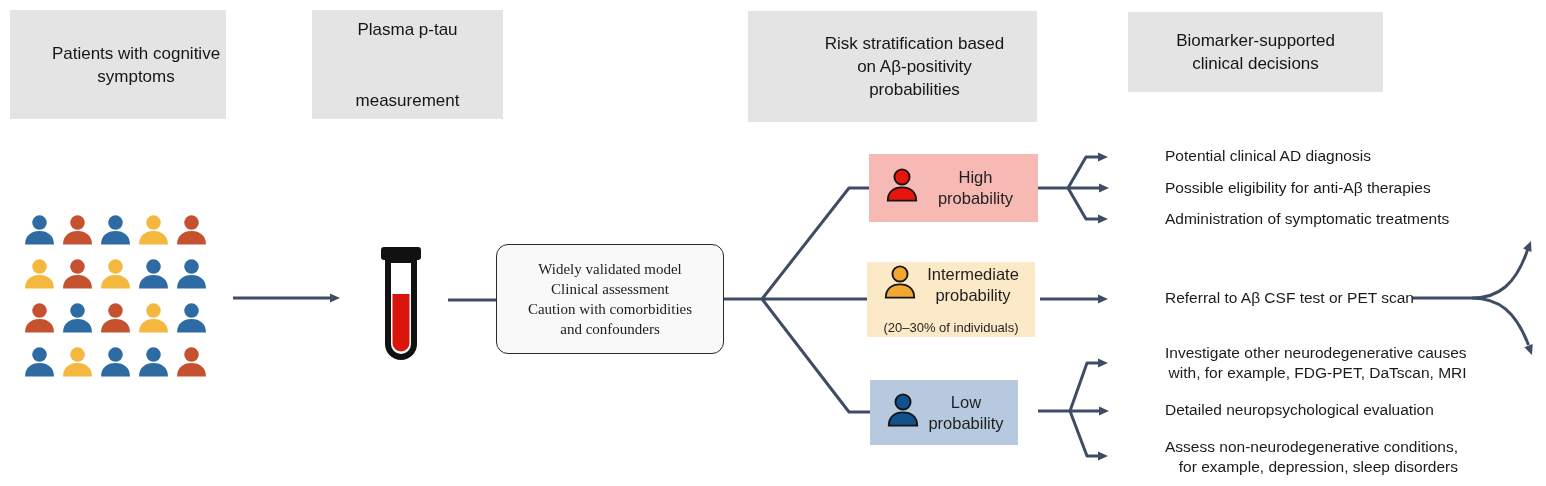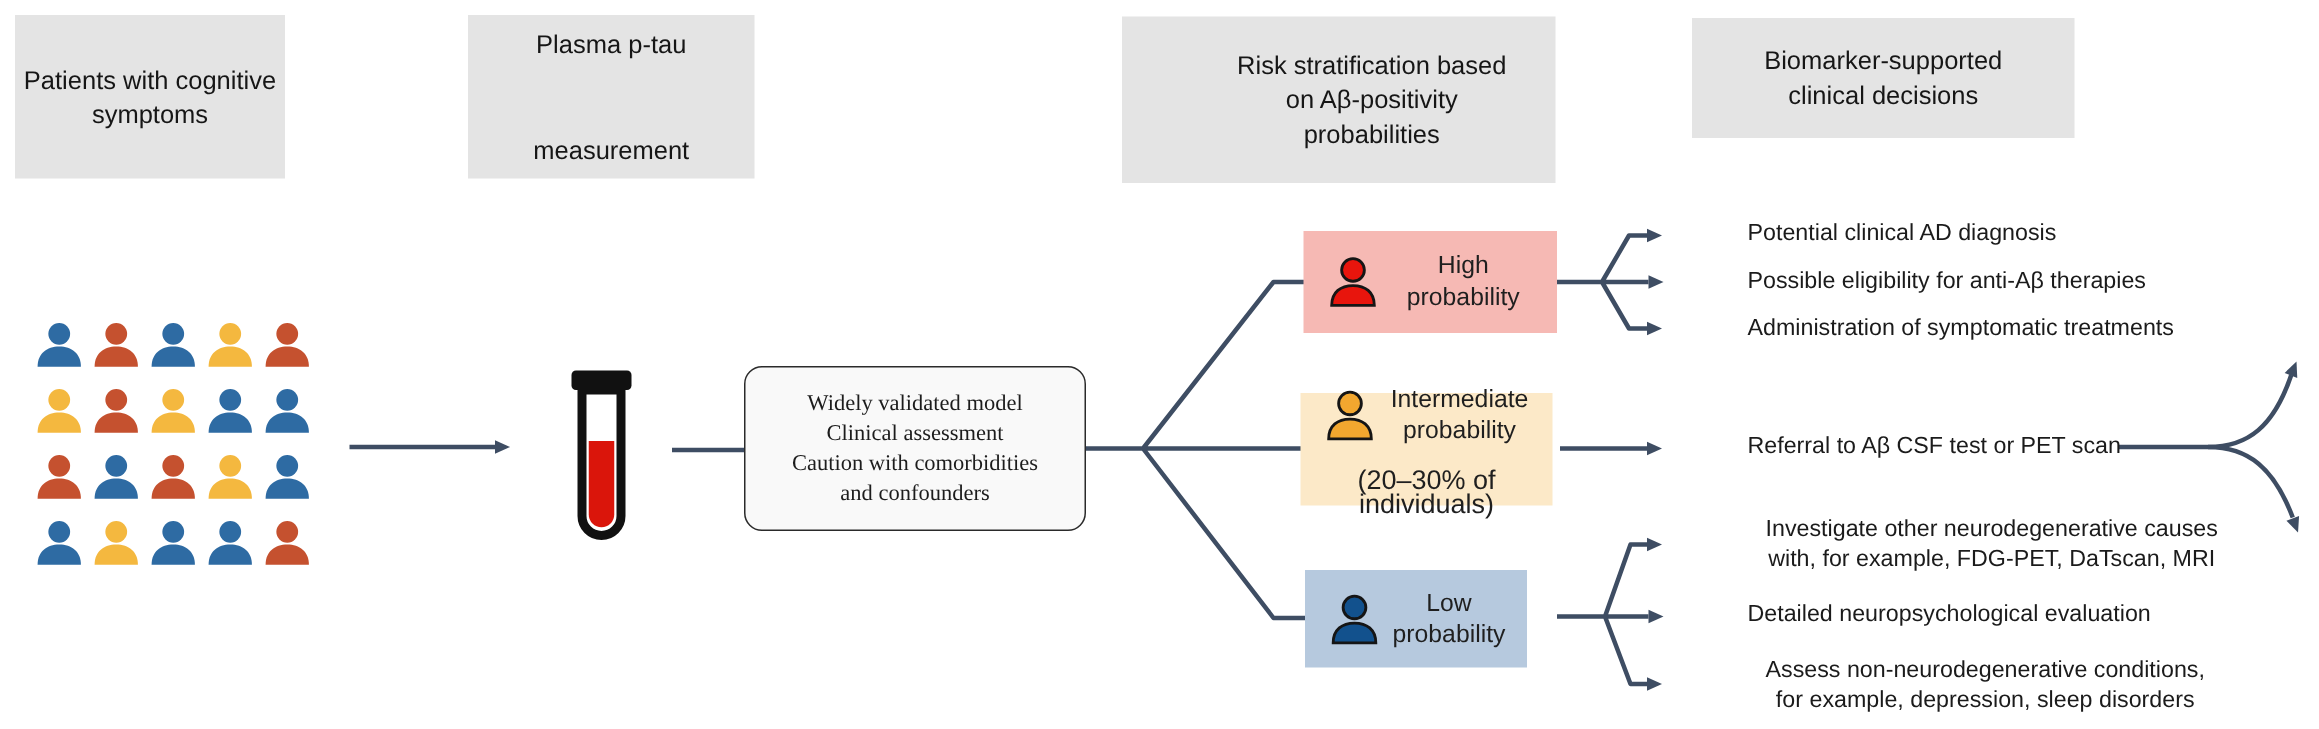--- a/index.html
+++ b/index.html
@@ -27,21 +27,21 @@
   
   .connectors{left:0;top:0;z-index:1;pointer-events:none;}
   .connectors path{stroke:var(--line);stroke-width:3;fill:none;stroke-linejoin:round;}
   .connectors polygon{fill:var(--line);stroke:none;}
 
   
   .hdr{
     background:var(--header-bg);display:flex;flex-direction:column;align-items:center;
     justify-content:center;text-align:center;font-size:17px;line-height:23px;color:#161616;z-index:2;
   }
-  .hdr1{left:10px;top:10px;width:180px;height:109px;}
+  .hdr1{left:10px;top:10px;width:180px;height:109px;padding-left:36px;}
   .hdr2{left:312px;top:10px;width:191px;height:109px;gap:48px;}
   .hdr3{left:748px;top:11px;width:245px;height:111px;padding-left:44px;}
   .hdr4{left:1128px;top:12px;width:255px;height:80px;}
 
   
   .crowd{
     left:23px;top:215px;display:grid;z-index:2;
     grid-template-columns:repeat(5,33px);column-gap:5px;row-gap:14px;
   }
   .person{width:33px;height:30px;display:block;}
@@ -59,38 +59,38 @@
   
   .model-box{
     left:496px;top:244px;width:228px;height:110px;box-sizing:border-box;z-index:2;
     background:#f9f9f9;border:1.5px solid #2a2a2a;border-radius:12px;
     display:flex;flex-direction:column;justify-content:center;text-align:center;
     font-size:15px;line-height:20px;color:#1c1c1c;font-family:Liberation Serif, serif;
   }
 
   
   .risk{display:flex;flex-direction:column;justify-content:center;box-sizing:border-box;z-index:2;padding:2px 8px;}
-  .risk-main{display:flex;align-items:center;width:100%;}
+  .risk-main{display:flex;align-items:flex-start;width:100%;}
   .risk-icon{width:38px;height:36px;flex:0 0 38px;margin-left:6px;}
   .risk-icon svg{width:100%;height:100%;display:block;fill:currentColor;stroke:#151515;stroke-width:2;}
   .risk-label{flex:1;text-align:center;font-size:16.5px;line-height:21px;color:#1f1f1f;}
-  .risk-sub{width:100%;text-align:center;font-size:18px;line-height:16px;margin-top:14px;color:#1f1f1f;}
+  .risk-sub{width:100%;text-align:center;font-size:13px;line-height:16px;margin-top:14px;color:#1f1f1f;}
   .risk-high{left:869px;top:154px;width:169px;height:68px;background:var(--high-bg);}
   .risk-high .risk-icon{color:var(--high-icon);}
   .risk-int{left:867px;top:262px;width:168px;height:75px;background:var(--int-bg);}
   .risk-int .risk-icon{color:var(--int-icon);}
   .risk-low{left:870px;top:380px;width:148px;height:65px;background:var(--low-bg);}
   .risk-low .risk-icon{color:var(--low-icon);}
 
   
   .outcome{
     left:1165px;transform:translateY(-50%);font-size:15.5px;line-height:20px;
     color:var(--ink);z-index:2;white-space:nowrap;
   }
-  .outcome.two{text-align:center;white-space:nowrap;margin-left:12px;}
+  .outcome.two{text-align:right;white-space:nowrap;}
   .o1{top:156px;} .o2{top:188px;} .o3{top:219px;} .o4{top:298px;}
   .o5{top:363px;} .o6{top:410px;} .o7{top:457px;}
 </style>
 </head>
 <body>
 
 <div class="canvas">
 
   <svg class="connectors" width="1546" height="486" viewBox="0 0 1546 486">
     <g>

